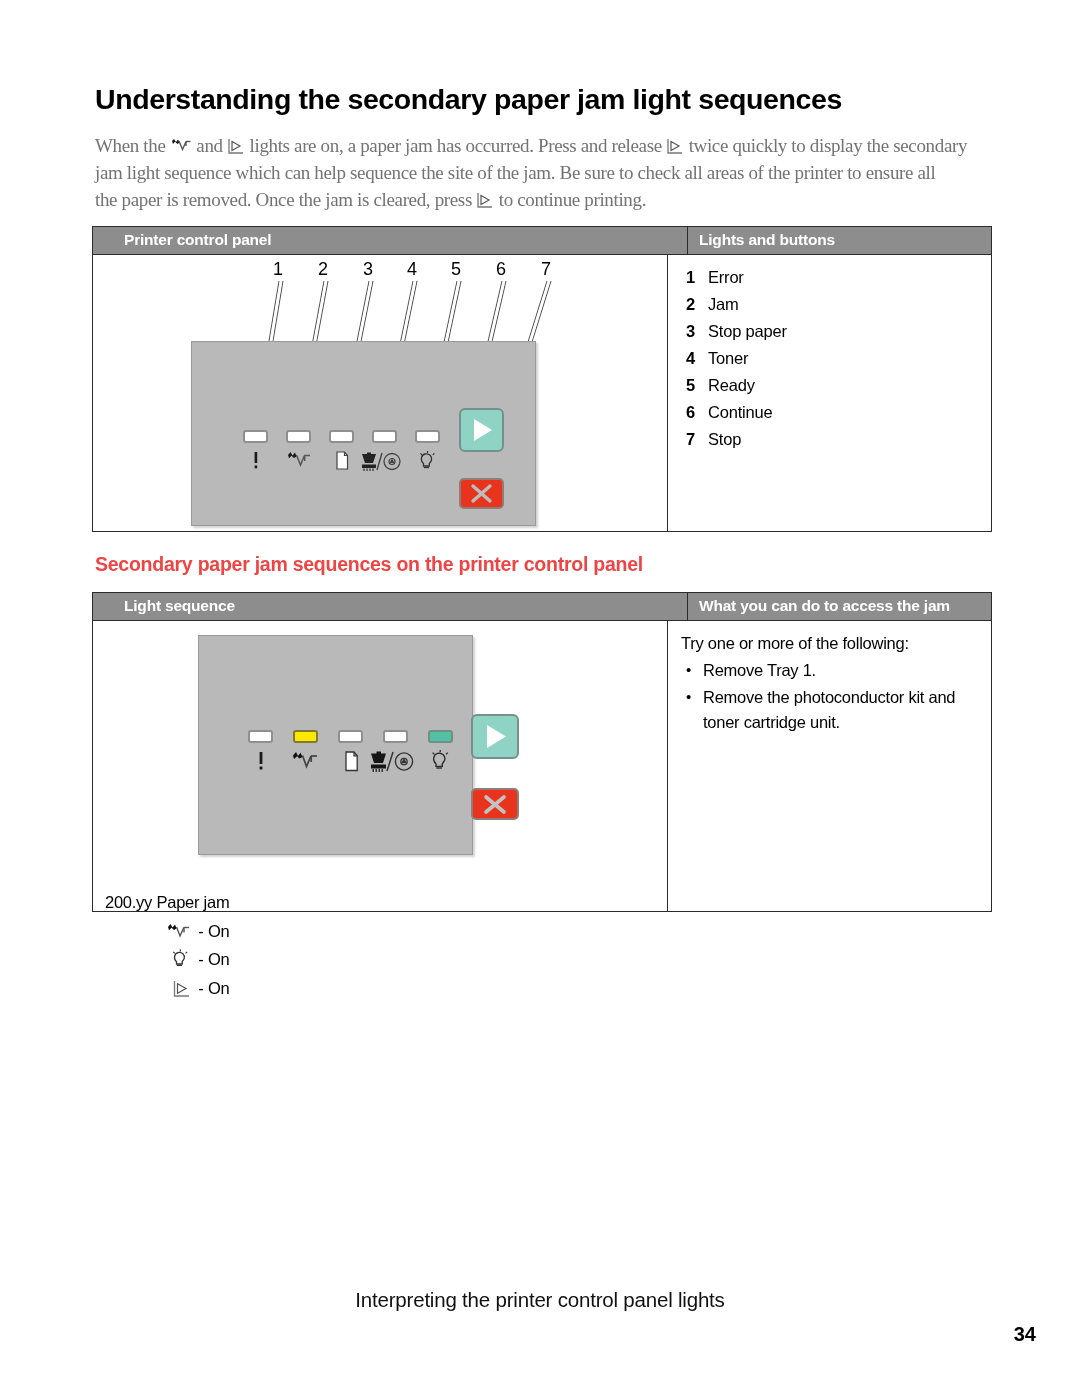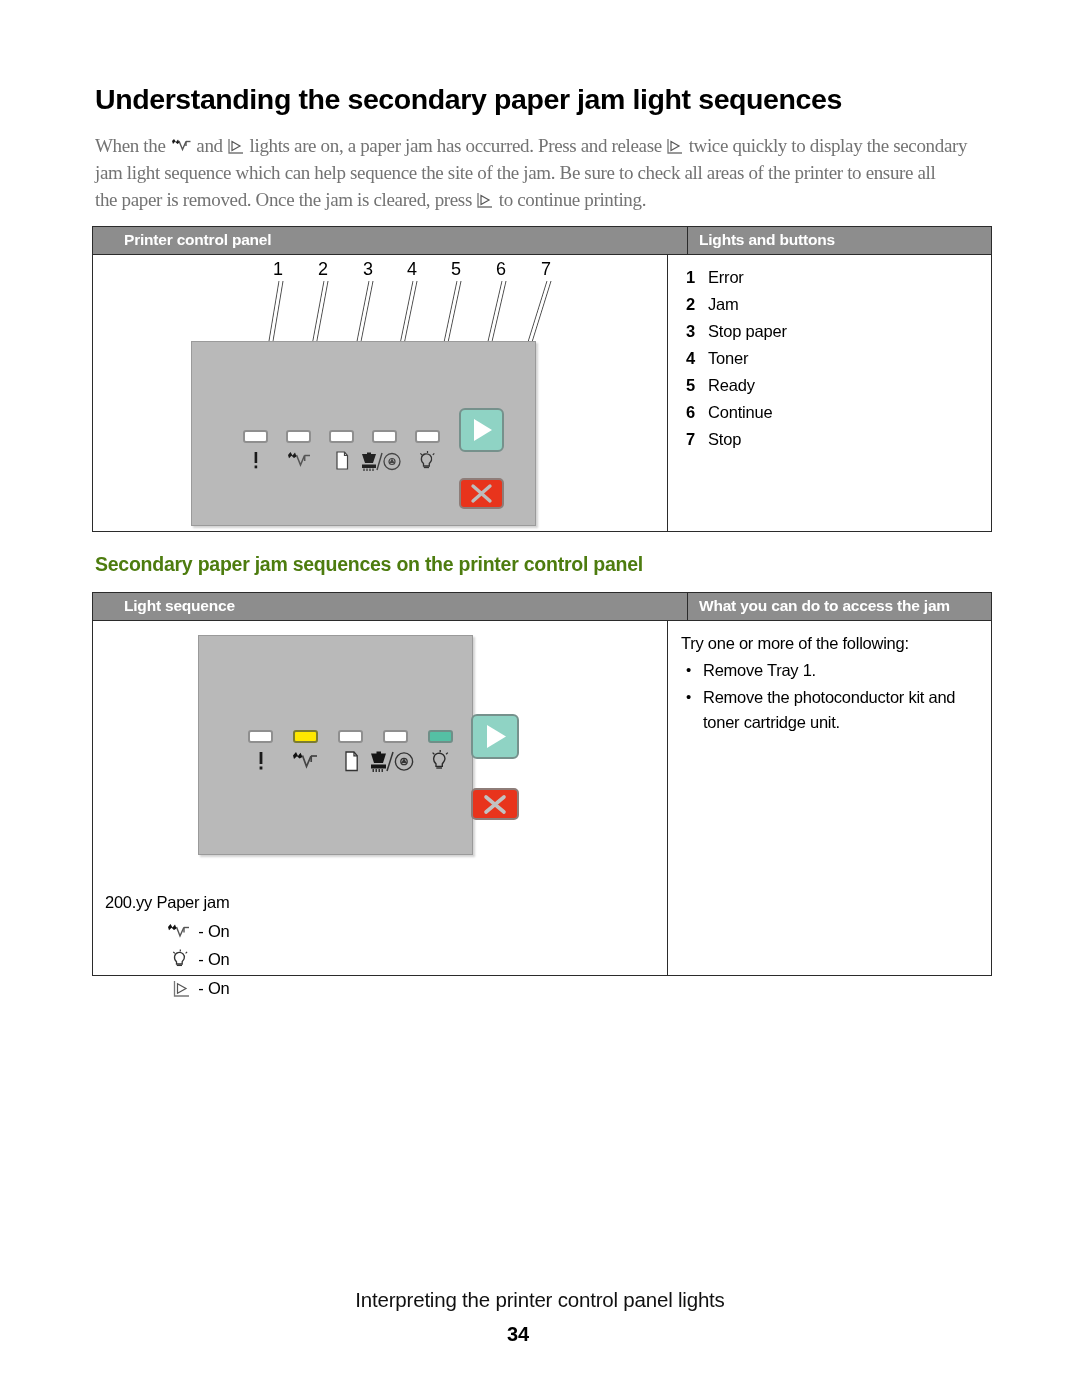--- a/index.html
+++ b/index.html
@@ -34,21 +34,21 @@
     color: #000;
   }
   .h2 {
     position: absolute;
     left: 95px;
     top: 553px;
     width: 900px;
     font-size: 19.5px;
     font-weight: bold;
     letter-spacing: -0.25px;
-    color: #4d7c0f;
+    color: #ef4444;
   }
 
   
   .intro {
     position: absolute;
     left: 95px;
     top: 132px;
     width: 897px;
     font-size: 19px;
     line-height: 27px;
@@ -68,21 +68,21 @@
   .ico svg { display: block; }
 
   
   .tbl {
     position: absolute;
     border: 1px solid #2b2b2b;
     box-sizing: border-box;
     background: #fff;
   }
   #table-panel { left: 92px; top: 226px; width: 900px; height: 306px; }
-  #table-seq   { left: 92px; top: 592px; width: 900px; height: 384px; }
+  #table-seq   { left: 92px; top: 592px; width: 900px; height: 320px; }
 
   .thead {
     display: flex;
     background: #8d8d8d;
     height: 28px;
     border-bottom: 1px solid #2b2b2b;
     box-sizing: border-box;
   }
   .th {
     color: #ffffff;
@@ -221,21 +221,21 @@
     text-align: center;
     font-size: 20.5px;
     letter-spacing: -0.2px;
     color: #111;
   }
   .footer-page {
     position: absolute;
     left: 0;
     top: 1323px;
     width: 1036px;
-    text-align: center;
+    text-align: right;
     font-size: 20px;
     font-weight: bold;
     color: #000;
   }
 </style>
 </head>
 <body>
 
 <div class="page">
 

